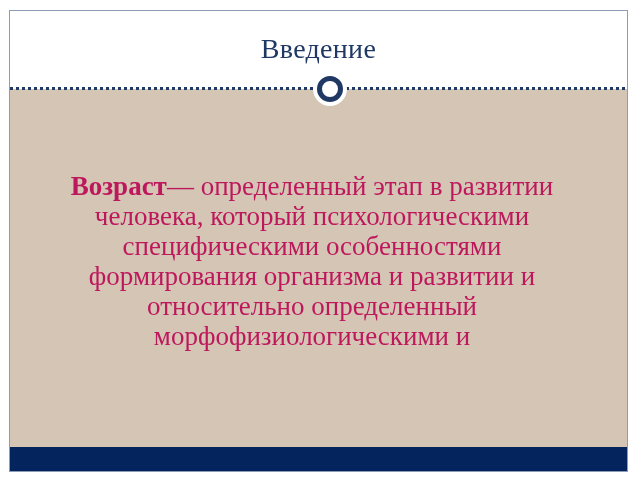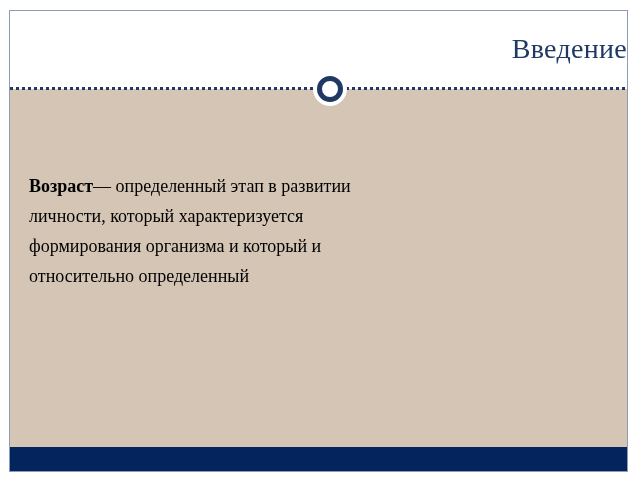--- a/index.html
+++ b/index.html
@@ -36,21 +36,21 @@
     width: 100%;
     height: 78px;
     background: #ffffff;
   }
 
   .slide-title {
     position: absolute;
     left: 0;
     top: 21px;
     width: 100%;
-    text-align: right;
+    text-align: center;
     font-size: 28px;
     line-height: 34px;
     color: #1f3864;
     letter-spacing: 0.3px;
     white-space: nowrap;
   }
 
   
   .divider {
     position: absolute;
@@ -87,24 +87,25 @@
   }
 
   
   .body-block {
     position: absolute;
     left: 19px;
     top: 160px;
     width: 566px;
   }
   .body-line {
-    font-size: 18px;
+    font-size: 27px;
     line-height: 30px;
-    color: #000000;
+    color: #be185d;
     white-space: nowrap;
+    text-align: center;
   }
   .body-line .lead {
     font-weight: bold;
   }
 
   
   .footer-bar {
     position: absolute;
     left: 0;
     bottom: 0;
@@ -124,25 +125,31 @@
 
   <div class="divider"></div>
   <div class="ring-halo"></div>
   <div class="ring"></div>
 
   <div class="body-block">
     <div class="body-line">
       <span class="lead">Возраст</span><span>— определенный этап в развитии</span>
     </div>
     <div class="body-line">
-      <span>личности, который характеризуется</span>
+      <span>человека, который психологическими</span>
     </div>
     <div class="body-line">
-      <span>формирования организма и который и</span>
+      <span>специфическими особенностями</span>
+    </div>
+    <div class="body-line">
+      <span>формирования организма и развитии и</span>
     </div>
     <div class="body-line">
       <span>относительно определенный</span>
+    </div>
+    <div class="body-line">
+      <span>морфофизиологическими и</span>
     </div>
   </div>
 
   <div class="footer-bar"></div>
 
 </div>
 
 </body></html>

